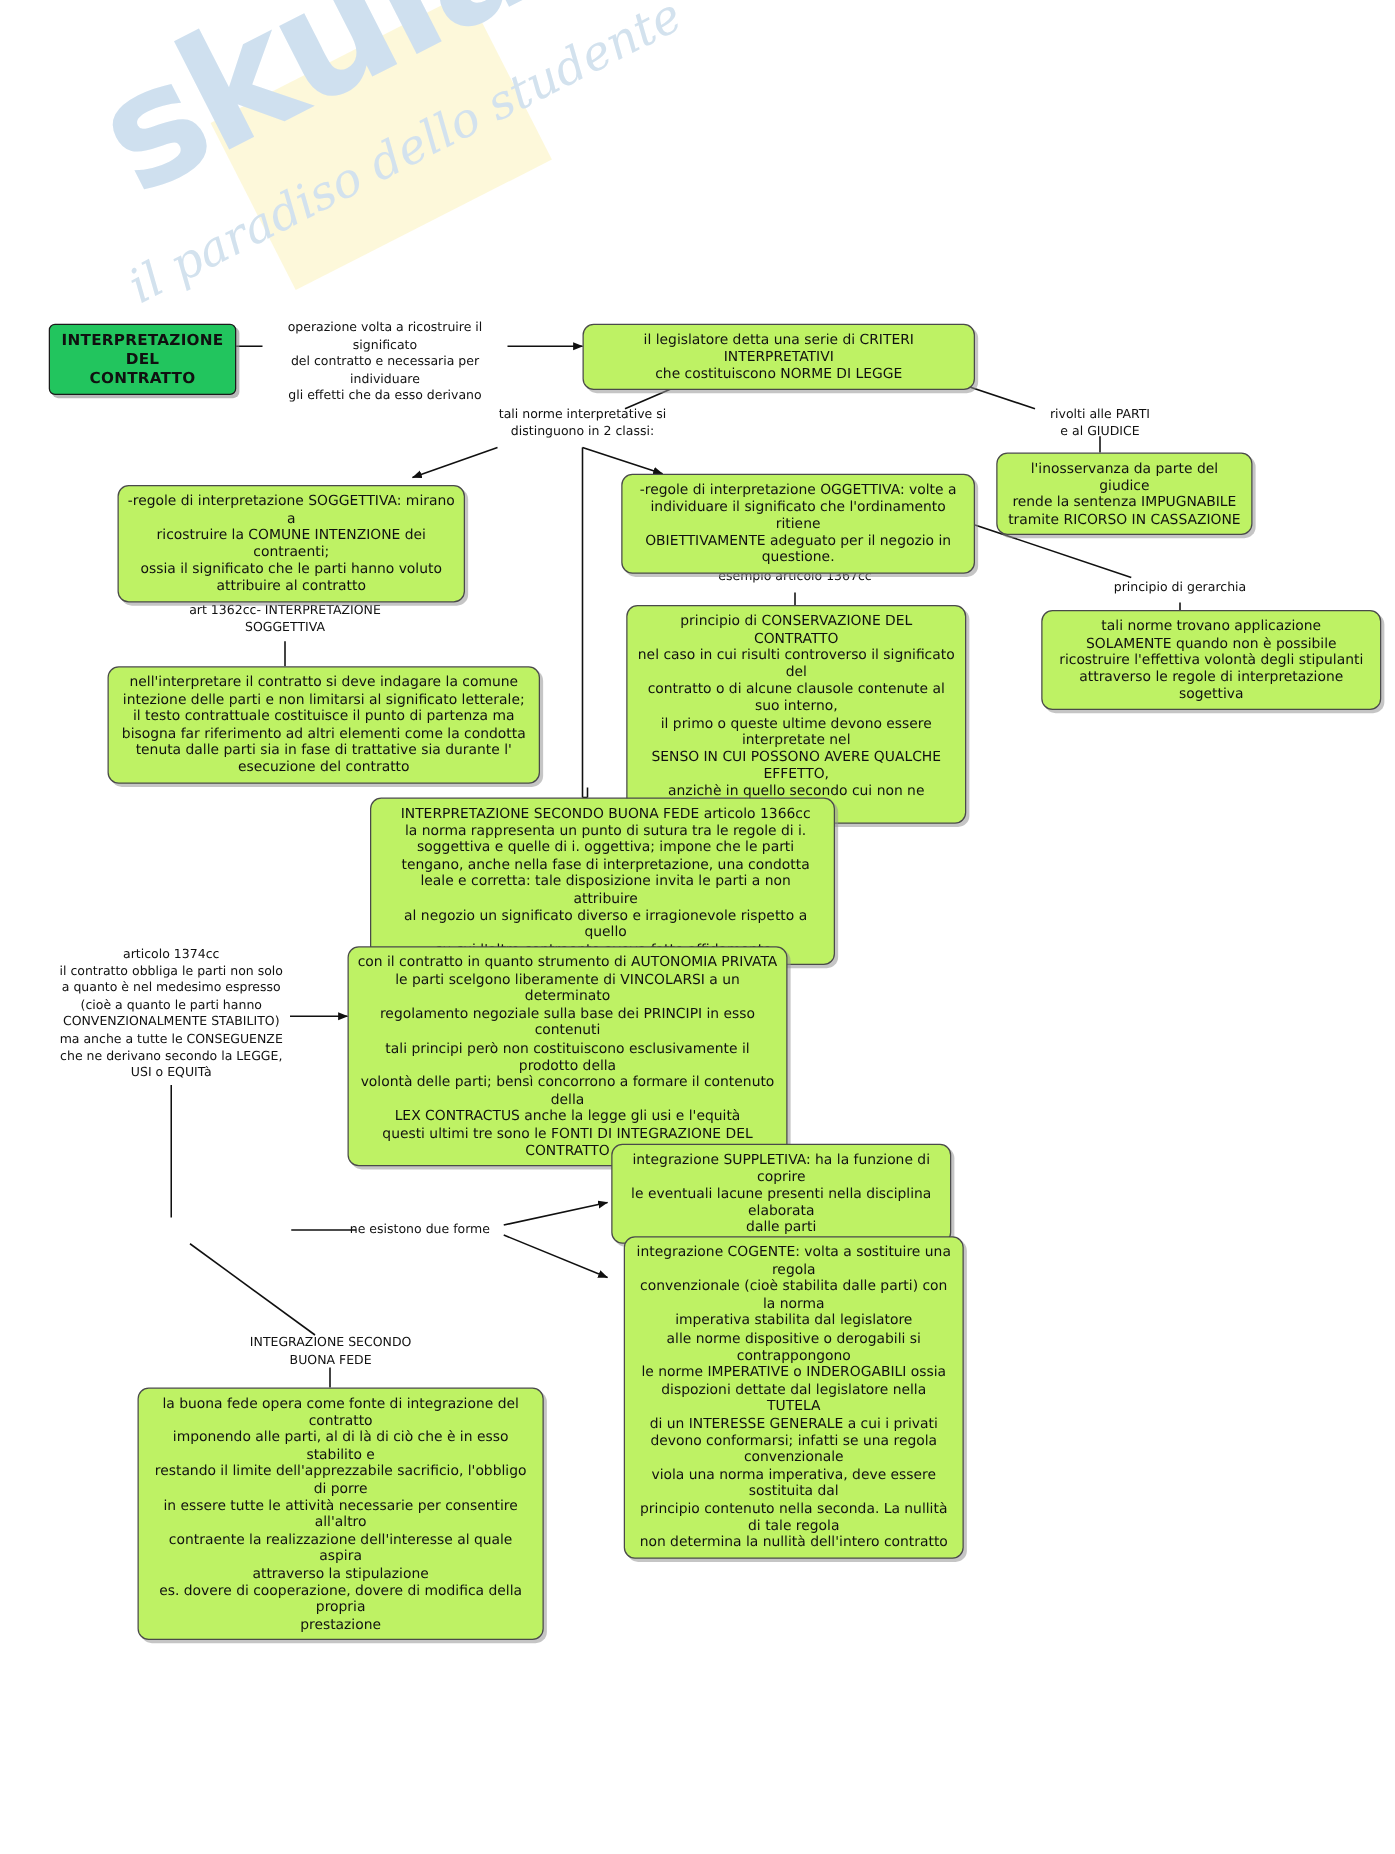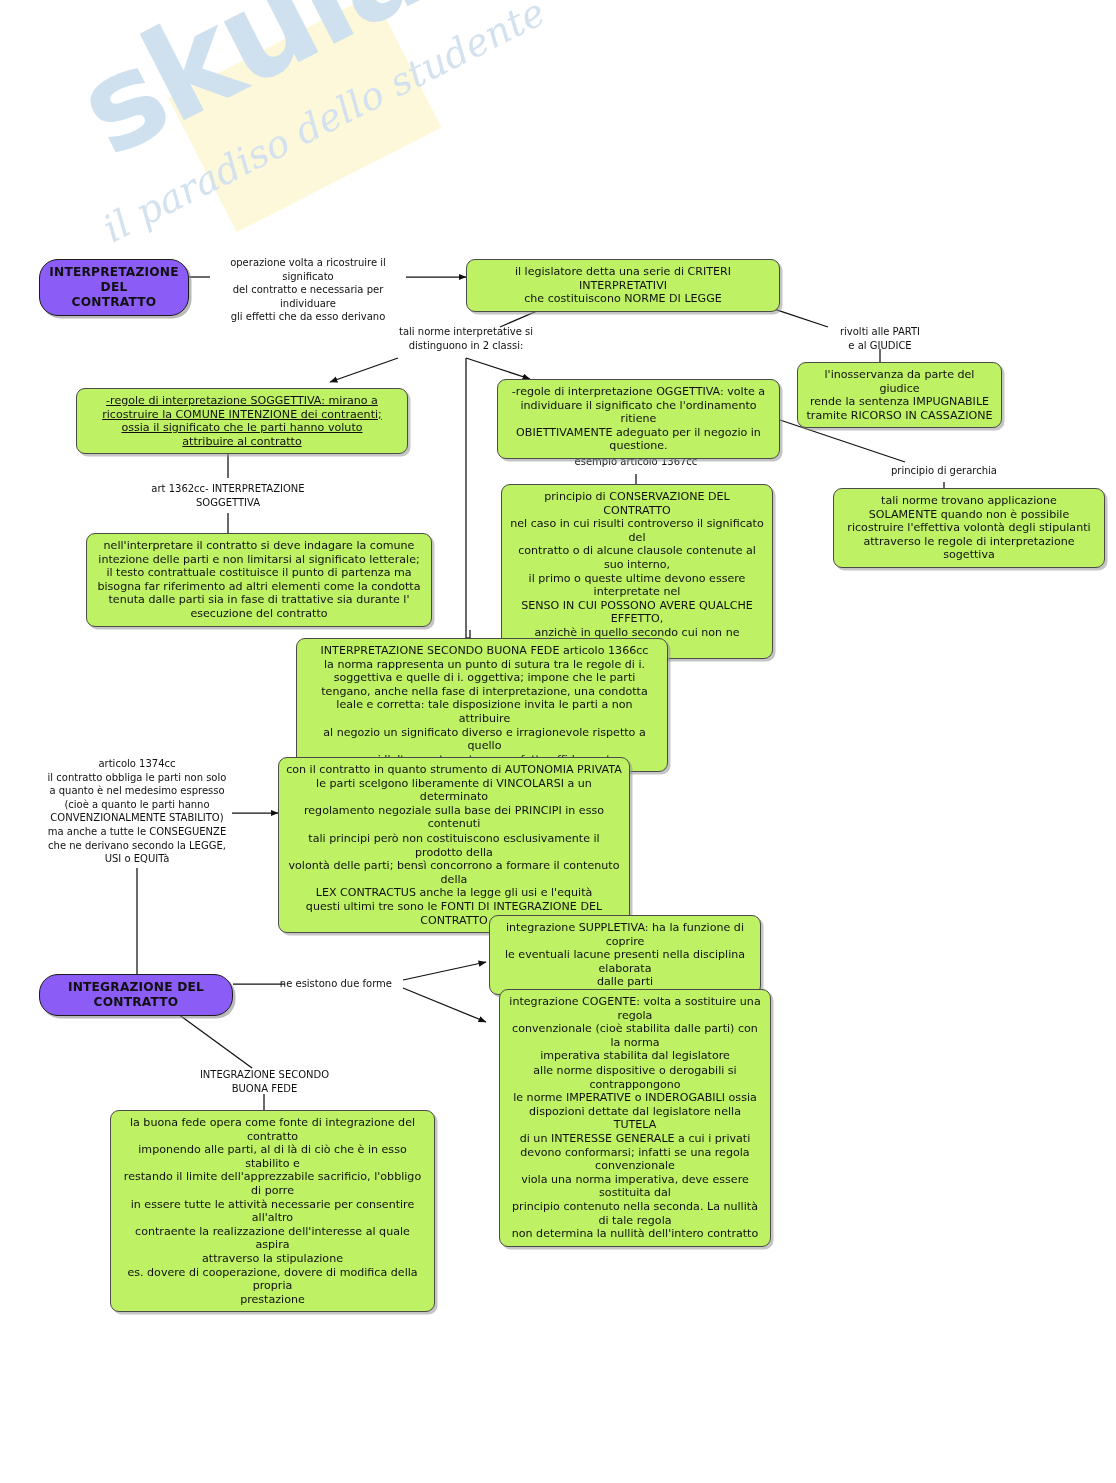--- a/index.html
+++ b/index.html
@@ -59,23 +59,23 @@
     border-radius:9px;
     box-shadow:2.5px 2.5px 0 rgba(150,150,150,.55);
     text-align:center;
     color:#101010;
     font-size:11.1px;
     line-height:13.6px;
     padding:5px 7px;
     z-index:3;
   }
   .node.title{
-    background:#8b5cf6;
+    background:#22c55e;
     border:1.8px solid #1b1b1b;
-    border-radius:19px;
+    border-radius:5px;
     font-weight:bold;
     font-size:12.2px;
     letter-spacing:.2px;
     line-height:15px;
     box-shadow:2.5px 2.5px 0 rgba(140,140,140,.6);
   }
   .node p{margin:0;}
   .node p.gap{margin-top:1px;}
 
   
@@ -163,21 +163,21 @@
   <div class="node title" style="left: 39px; top: 259px; width: 150px; white-space: pre-line;">INTERPRETAZIONE DEL
 CONTRATTO</div>
 
   <div class="node" style="left: 466px; top: 259px; width: 314px; white-space: pre-line;">il legislatore detta una serie di CRITERI INTERPRETATIVI
 che costituiscono NORME DI LEGGE</div>
 
   <div class="node" style="left: 797px; top: 362px; width: 205px; white-space: pre-line;">l'inosservanza da parte del giudice
 rende la sentenza IMPUGNABILE
 tramite RICORSO IN CASSAZIONE</div>
 
-  <div class="node" style="left: 76px; top: 388px; width: 332px; white-space: pre-line; text-decoration: underline;">-regole di interpretazione SOGGETTIVA: mirano a
+  <div class="node" style="left: 94px; top: 388px; width: 278px; white-space: pre-line;">-regole di interpretazione SOGGETTIVA: mirano a
 ricostruire la COMUNE INTENZIONE dei contraenti;
 ossia il significato che le parti hanno voluto
 attribuire al contratto</div>
 
   <div class="node" style="left: 497px; top: 379px; width: 283px; white-space: pre-line;">-regole di interpretazione OGGETTIVA: volte a
 individuare il significato che l'ordinamento ritiene
 OBIETTIVAMENTE adeguato per il negozio in questione.</div>
 
   <div class="node" style="left: 501px; top: 484px; width: 272px; white-space: pre-line;">principio di CONSERVAZIONE DEL CONTRATTO
 nel caso in cui risulti controverso il significato del
@@ -227,21 +227,20 @@
     <p class="gap" style="white-space: pre-line;">alle norme dispositive o derogabili si contrappongono
 le norme IMPERATIVE o INDEROGABILI ossia
 dispozioni dettate dal legislatore nella TUTELA
 di un INTERESSE GENERALE a cui i privati
 devono conformarsi; infatti se una regola convenzionale
 viola una norma imperativa, deve essere sostituita dal
 principio contenuto nella seconda. La nullità di tale regola
 non determina la nullità dell'intero contratto</p>
   </div>
 
-  <div class="node title" style="left: 39px; top: 974px; width: 194px; white-space: pre-line;">INTEGRAZIONE DEL CONTRATTO</div>
 
   <div class="node" style="left: 110px; top: 1110px; width: 325px; white-space: pre-line;">la buona fede opera come fonte di integrazione del contratto
 imponendo alle parti, al di là di ciò che è in esso stabilito e
 restando il limite dell'apprezzabile sacrificio, l'obbligo di porre
 in essere tutte le attività necessarie per consentire all'altro
 contraente la realizzazione dell'interesse al quale aspira
 attraverso la stipulazione
 es. dovere di cooperazione, dovere di modifica della propria
 prestazione</div>
 

